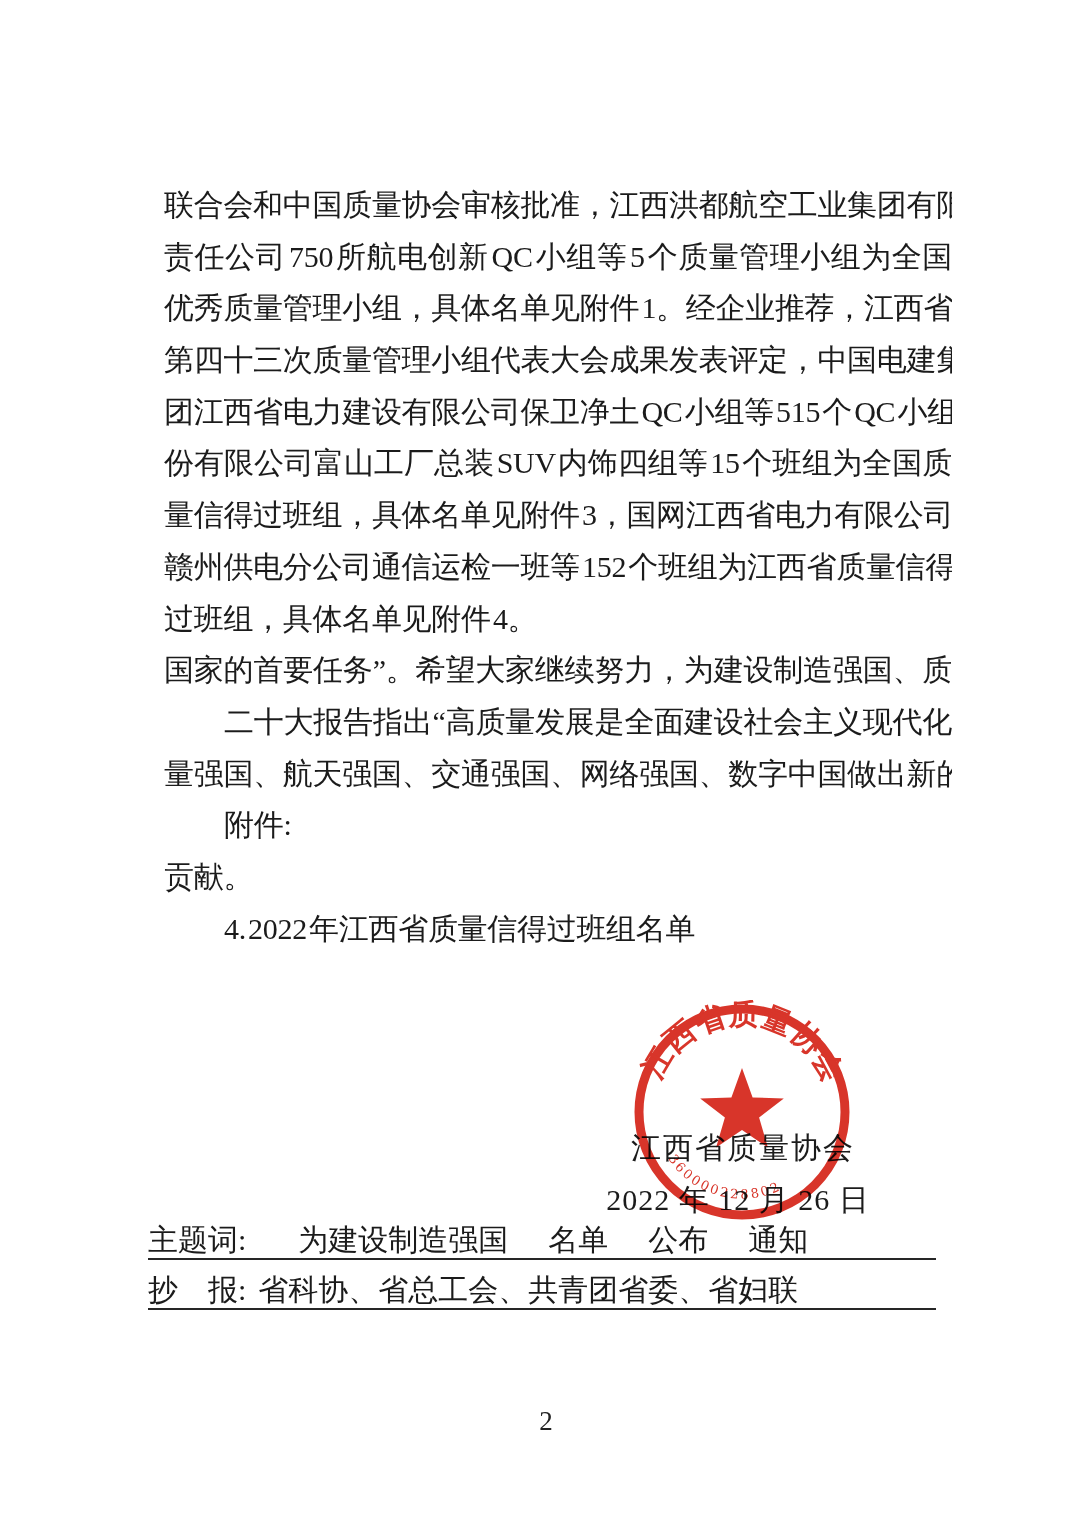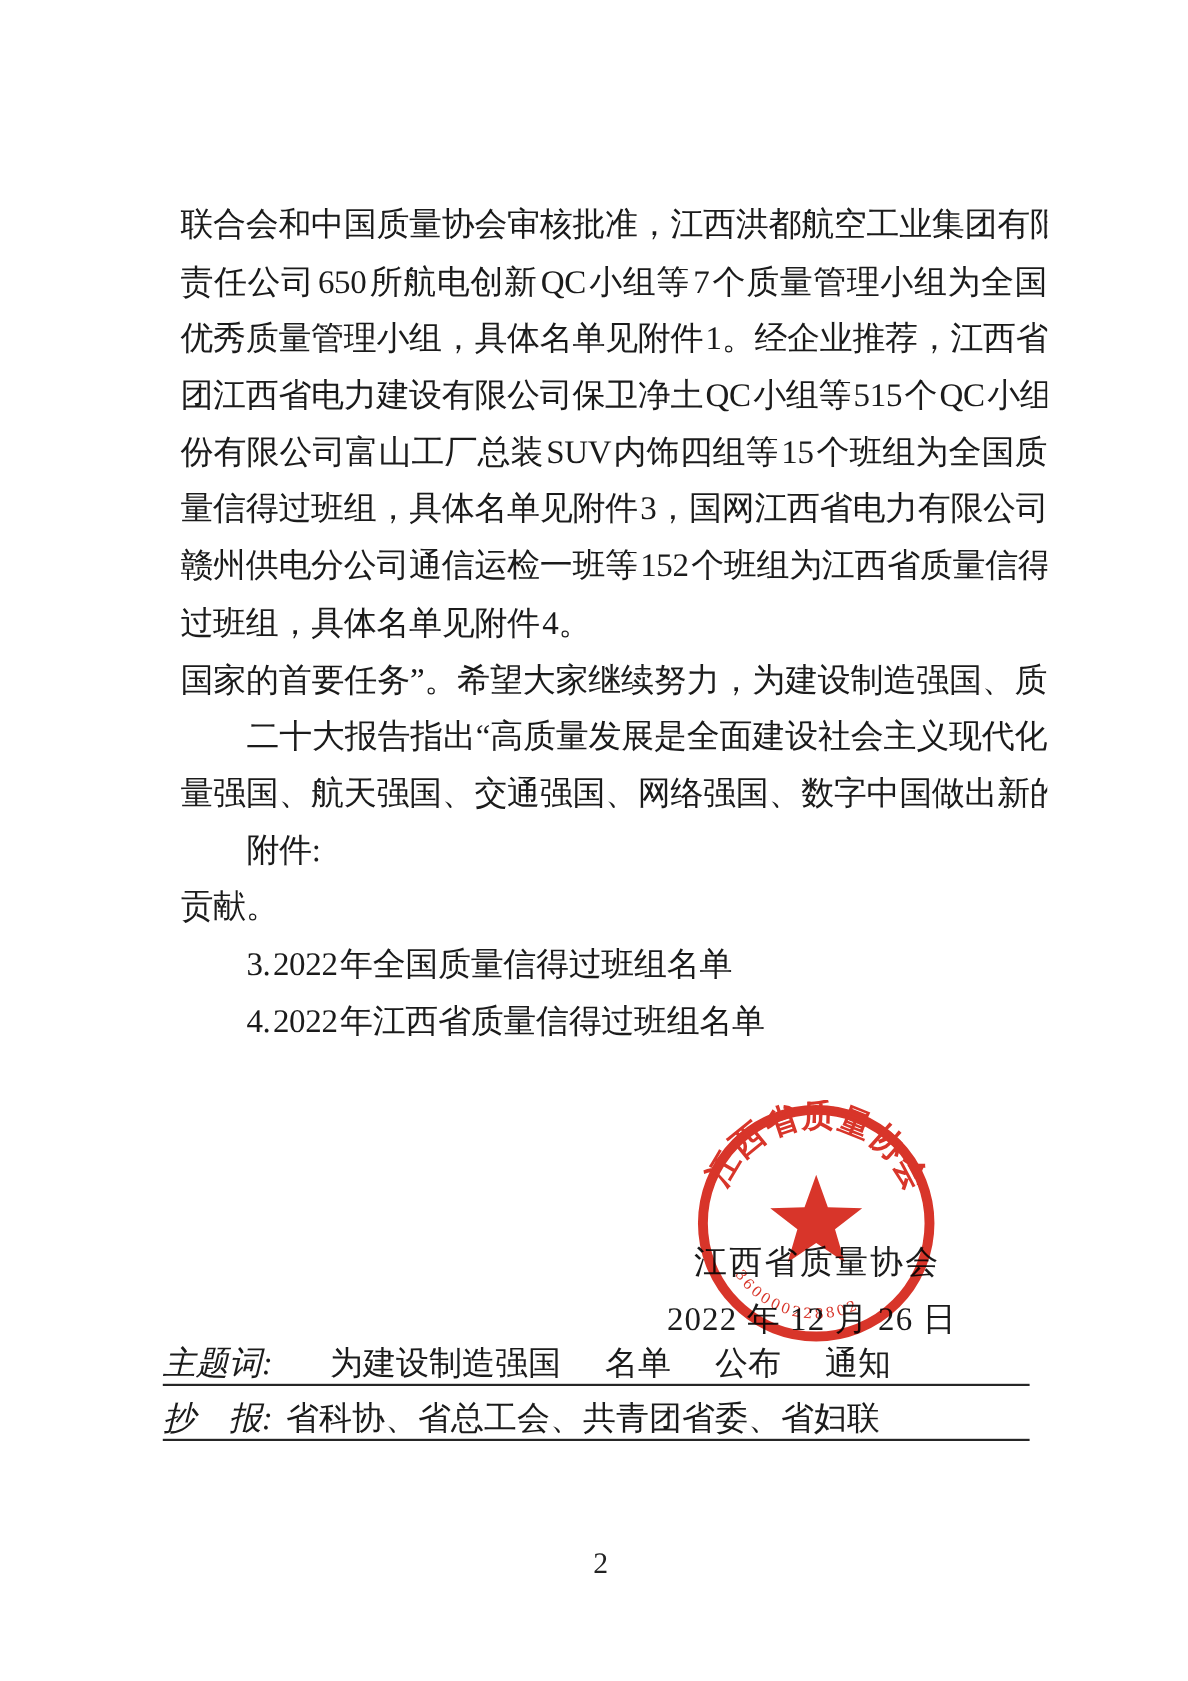--- a/index.html
+++ b/index.html
@@ -27,51 +27,51 @@
     font-size:30px;line-height:40px;text-align:center;letter-spacing:1px;white-space:nowrap;
   }
   .seal{
     position:absolute;left:630px;top:1000px;width:224px;height:224px;
     mix-blend-mode:multiply;opacity:.95;
   }
   .footrow{
     position:absolute;left:148px;width:788px;height:38px;
     font-size:30px;line-height:38px;white-space:nowrap;overflow:hidden;
   }
-  .footrow .lbl{margin-right:12px;font-style:italic;}
+  .footrow .lbl{margin-right:12px;}
   .footrow .term{margin-left:40px;}
   .footrow .term:first-of-type{margin-left:0;}
   .rule{
     position:absolute;left:148px;width:788px;height:2px;background:#262626;
   }
   .pagenum{
     position:absolute;left:0;top:1406px;width:1092px;height:34px;
     font-size:27px;text-align:center;color:#222;
   }
 </style>
 </head>
 <body>
 
 <div class="bodytext">
   <div class="line">联合会和中国质量协会审核批准，江西洪都航空工业集团有限</div>
-  <div class="line">责任公司 650 所航电创新 QC 小组等 7 个质量管理小组为全国</div>
+  <div class="line">责任公司 750 所航电创新 QC 小组等 5 个质量管理小组为全国</div>
   <div class="line">优秀质量管理小组，具体名单见附件 1。经企业推荐，江西省</div>
+  <div class="line">第四十三次质量管理小组代表大会成果发表评定，中国电建集</div>
   <div class="line">团江西省电力建设有限公司保卫净土 QC 小组等 515 个 QC 小组</div>
   <div class="line">份有限公司富山工厂总装 SUV 内饰四组等 15 个班组为全国质</div>
   <div class="line">量信得过班组，具体名单见附件 3，国网江西省电力有限公司</div>
   <div class="line">赣州供电分公司通信运检一班等 152 个班组为江西省质量信得</div>
   <div class="line left">过班组，具体名单见附件 4。</div>
 
   <div class="line">国家的首要任务”。希望大家继续努力，为建设制造强国、质</div>
   <div class="line indent">二十大报告指出“高质量发展是全面建设社会主义现代化</div>
   <div class="line">量强国、航天强国、交通强国、网络强国、数字中国做出新的</div>
   <div class="line left indent">附件:</div>
 
   <div class="line left">贡献。</div>
-  <div class="line left indent">3. 2022 年全国质量信得过班组名单</div>
   <div class="line left indent">4. 2022 年江西省质量信得过班组名单</div>
 </div>
 
 <div class="sig">江西省质量协会</div>
 <div class="sigdate">2022 年 12 月 26 日</div>
 
 <svg class="seal" viewBox="0 0 224 224" width="224" height="224">
   <defs>
     <path id="sealTopArc" d="M 29 83 A 88 88 0 0 1 195 83" fill="none"></path>
     <path id="sealBottomArc" d="M 36 155 A 88 88 0 0 0 188 155" fill="none"></path>

